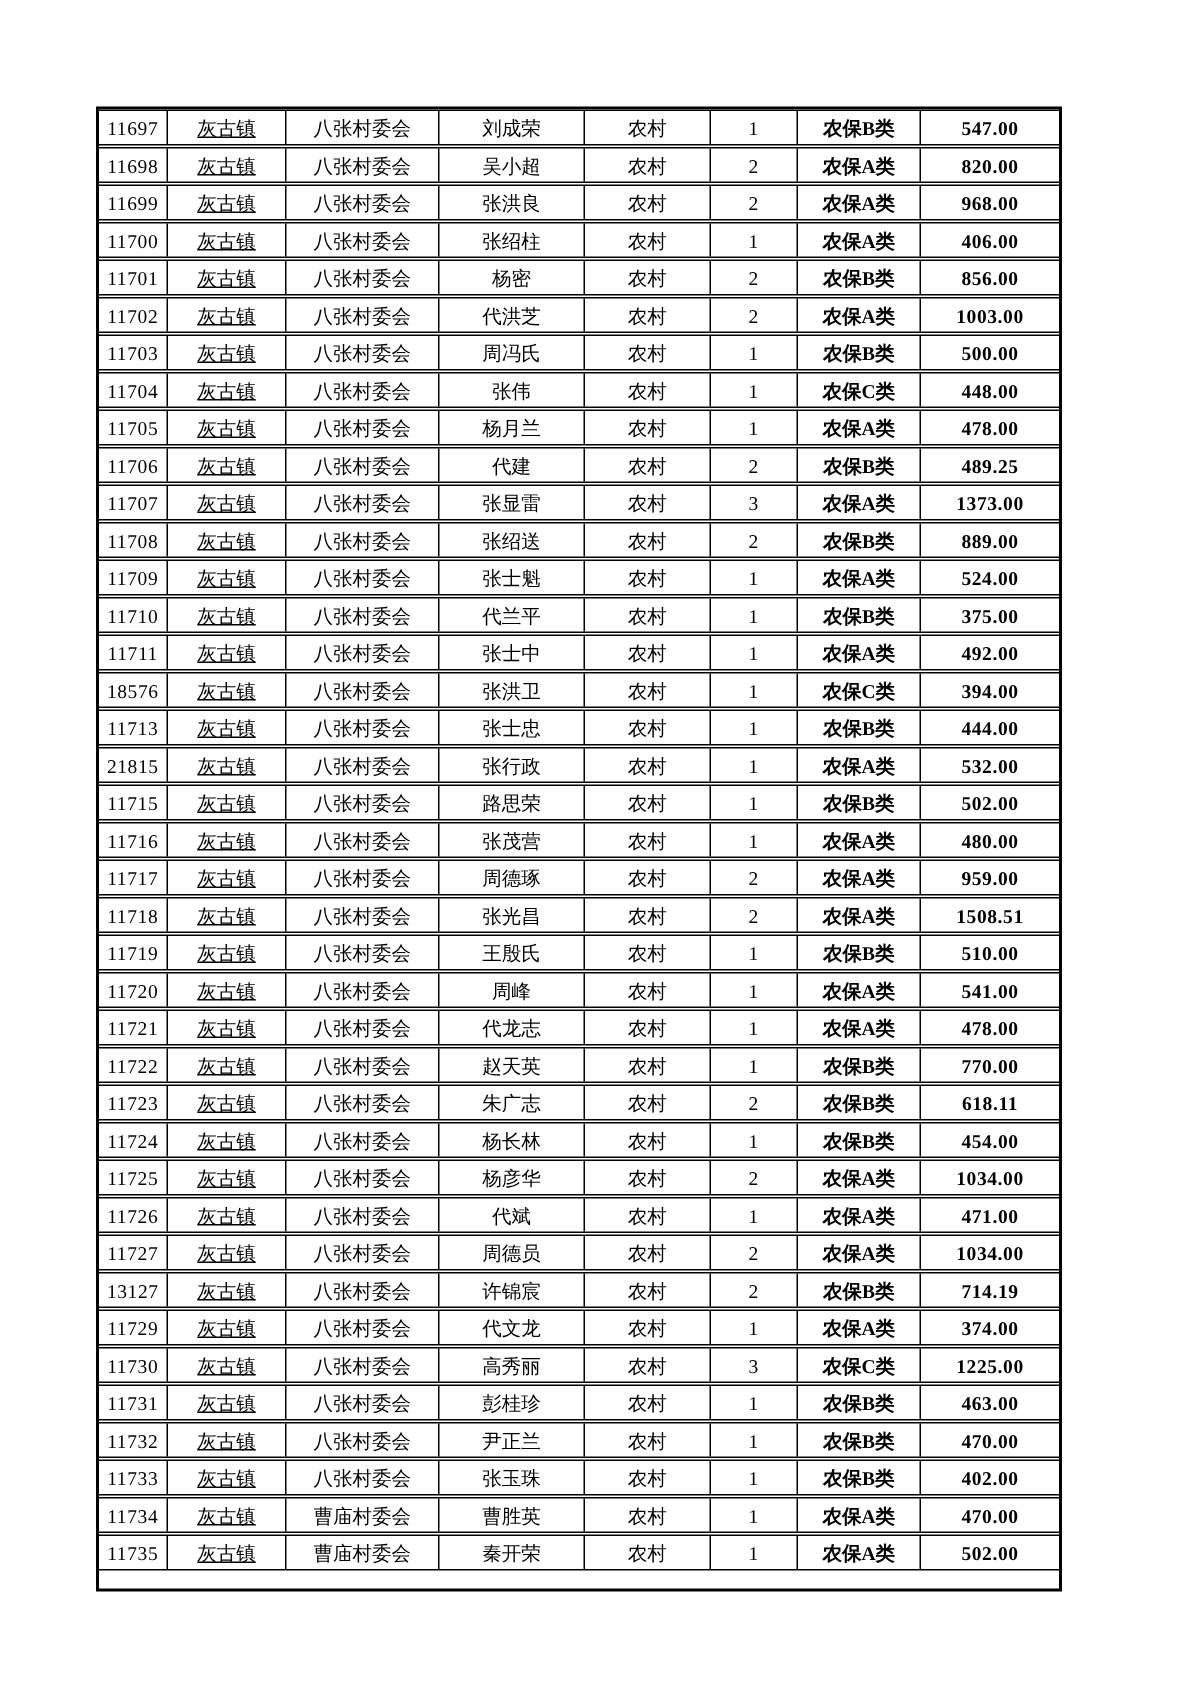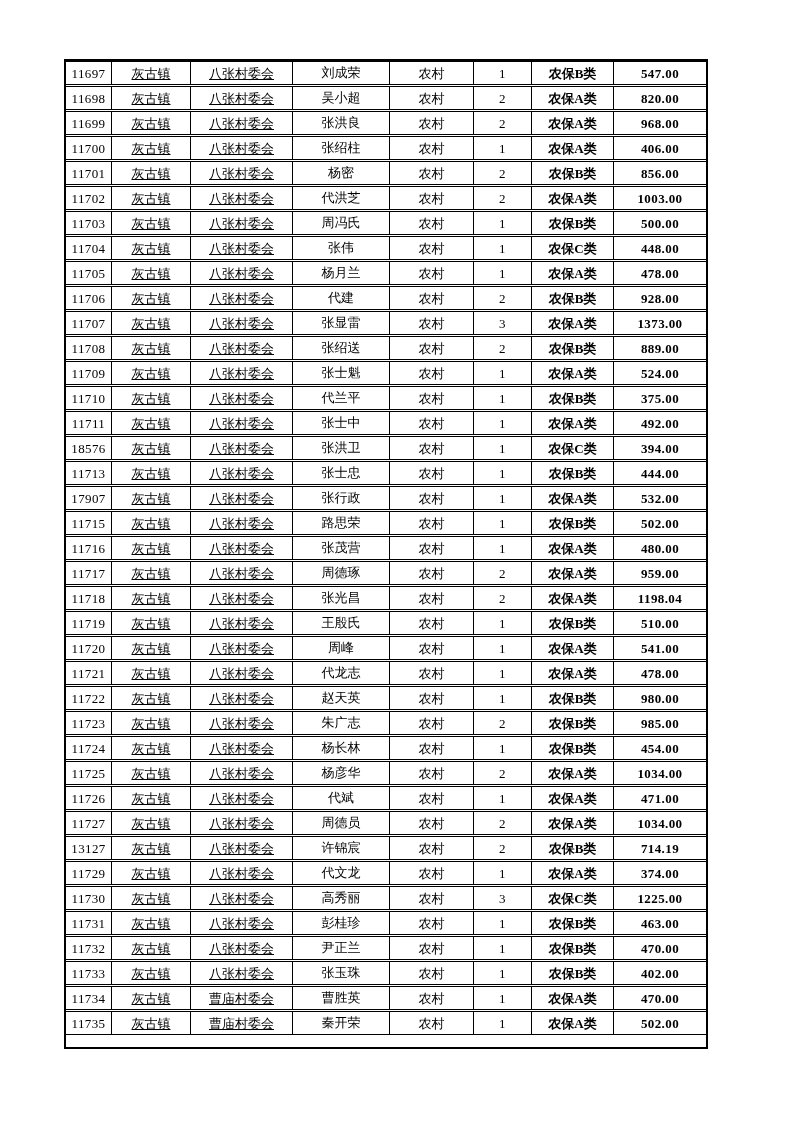--- a/index.html
+++ b/index.html
@@ -8,21 +8,21 @@
     width: 793px;
     height: 1122px;
     background: #ffffff;
     overflow: hidden;
     font-family: "Liberation Serif", "DejaVu Serif", serif;
     color: #000000;
   }
   .table-frame {
     position: absolute;
     left: 64px;
-    top: 59px;
+    top: 71px;
     width: 644px;
     box-sizing: border-box;
     border: 2px solid #000000;
     background: #ffffff;
   }
   .row {
     display: flex;
     height: 24px;
     box-sizing: border-box;
     border-top: 1px solid #000000;
@@ -39,22 +39,22 @@
     justify-content: center;
     border-right: 1px solid #000000;
     font-size: 13px;
     line-height: 1;
     white-space: nowrap;
     overflow: hidden;
   }
   .cell:last-child { border-right: none; }
   .c0 { width: 46px;  letter-spacing: 0.4px; }
   .c1 { width: 79px; text-decoration: underline; }
-  .c2 { width: 102px; text-decoration: underline; }
-  .c3 { width: 97px; font-family: Liberation Mono, monospace; }
+  .c2 { width: 102px; }
+  .c3 { width: 97px; }
   .c4 { width: 84px; }
   .c5 { width: 58px;  letter-spacing: 0.4px; }
   .c6 { width: 82px; font-weight: bold; }
   .c7 { flex: 1;      letter-spacing: 0.4px; font-weight: bold; }
 </style>
 </head>
 <body>
 
 <div class="page">
   <div class="table-frame" id="data-table">
@@ -149,21 +149,21 @@
         <div class="cell c7">478.00</div>
       </div>
       <div class="row">
         <div class="cell c0">11706</div>
         <div class="cell c1">灰古镇</div>
         <div class="cell c2">八张村委会</div>
         <div class="cell c3">代建</div>
         <div class="cell c4">农村</div>
         <div class="cell c5">2</div>
         <div class="cell c6">农保B类</div>
-        <div class="cell c7">928.00</div>
+        <div class="cell c7">489.25</div>
       </div>
       <div class="row">
         <div class="cell c0">11707</div>
         <div class="cell c1">灰古镇</div>
         <div class="cell c2">八张村委会</div>
         <div class="cell c3">张显雷</div>
         <div class="cell c4">农村</div>
         <div class="cell c5">3</div>
         <div class="cell c6">农保A类</div>
         <div class="cell c7">1373.00</div>
@@ -222,21 +222,21 @@
         <div class="cell c0">11713</div>
         <div class="cell c1">灰古镇</div>
         <div class="cell c2">八张村委会</div>
         <div class="cell c3">张士忠</div>
         <div class="cell c4">农村</div>
         <div class="cell c5">1</div>
         <div class="cell c6">农保B类</div>
         <div class="cell c7">444.00</div>
       </div>
       <div class="row">
-        <div class="cell c0">17907</div>
+        <div class="cell c0">21815</div>
         <div class="cell c1">灰古镇</div>
         <div class="cell c2">八张村委会</div>
         <div class="cell c3">张行政</div>
         <div class="cell c4">农村</div>
         <div class="cell c5">1</div>
         <div class="cell c6">农保A类</div>
         <div class="cell c7">532.00</div>
       </div>
       <div class="row">
         <div class="cell c0">11715</div>
@@ -269,21 +269,21 @@
         <div class="cell c7">959.00</div>
       </div>
       <div class="row">
         <div class="cell c0">11718</div>
         <div class="cell c1">灰古镇</div>
         <div class="cell c2">八张村委会</div>
         <div class="cell c3">张光昌</div>
         <div class="cell c4">农村</div>
         <div class="cell c5">2</div>
         <div class="cell c6">农保A类</div>
-        <div class="cell c7">1198.04</div>
+        <div class="cell c7">1508.51</div>
       </div>
       <div class="row">
         <div class="cell c0">11719</div>
         <div class="cell c1">灰古镇</div>
         <div class="cell c2">八张村委会</div>
         <div class="cell c3">王殷氏</div>
         <div class="cell c4">农村</div>
         <div class="cell c5">1</div>
         <div class="cell c6">农保B类</div>
         <div class="cell c7">510.00</div>
@@ -309,31 +309,31 @@
         <div class="cell c7">478.00</div>
       </div>
       <div class="row">
         <div class="cell c0">11722</div>
         <div class="cell c1">灰古镇</div>
         <div class="cell c2">八张村委会</div>
         <div class="cell c3">赵天英</div>
         <div class="cell c4">农村</div>
         <div class="cell c5">1</div>
         <div class="cell c6">农保B类</div>
-        <div class="cell c7">980.00</div>
+        <div class="cell c7">770.00</div>
       </div>
       <div class="row">
         <div class="cell c0">11723</div>
         <div class="cell c1">灰古镇</div>
         <div class="cell c2">八张村委会</div>
         <div class="cell c3">朱广志</div>
         <div class="cell c4">农村</div>
         <div class="cell c5">2</div>
         <div class="cell c6">农保B类</div>
-        <div class="cell c7">985.00</div>
+        <div class="cell c7">618.11</div>
       </div>
       <div class="row">
         <div class="cell c0">11724</div>
         <div class="cell c1">灰古镇</div>
         <div class="cell c2">八张村委会</div>
         <div class="cell c3">杨长林</div>
         <div class="cell c4">农村</div>
         <div class="cell c5">1</div>
         <div class="cell c6">农保B类</div>
         <div class="cell c7">454.00</div>

